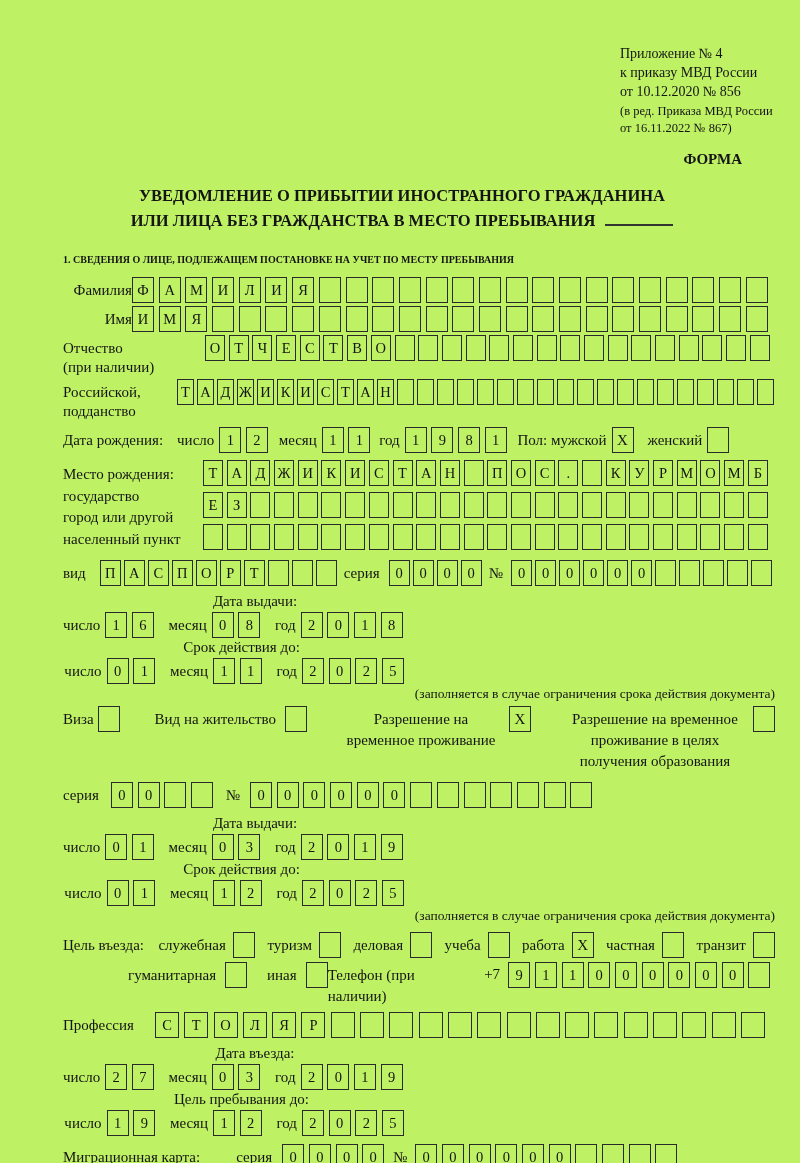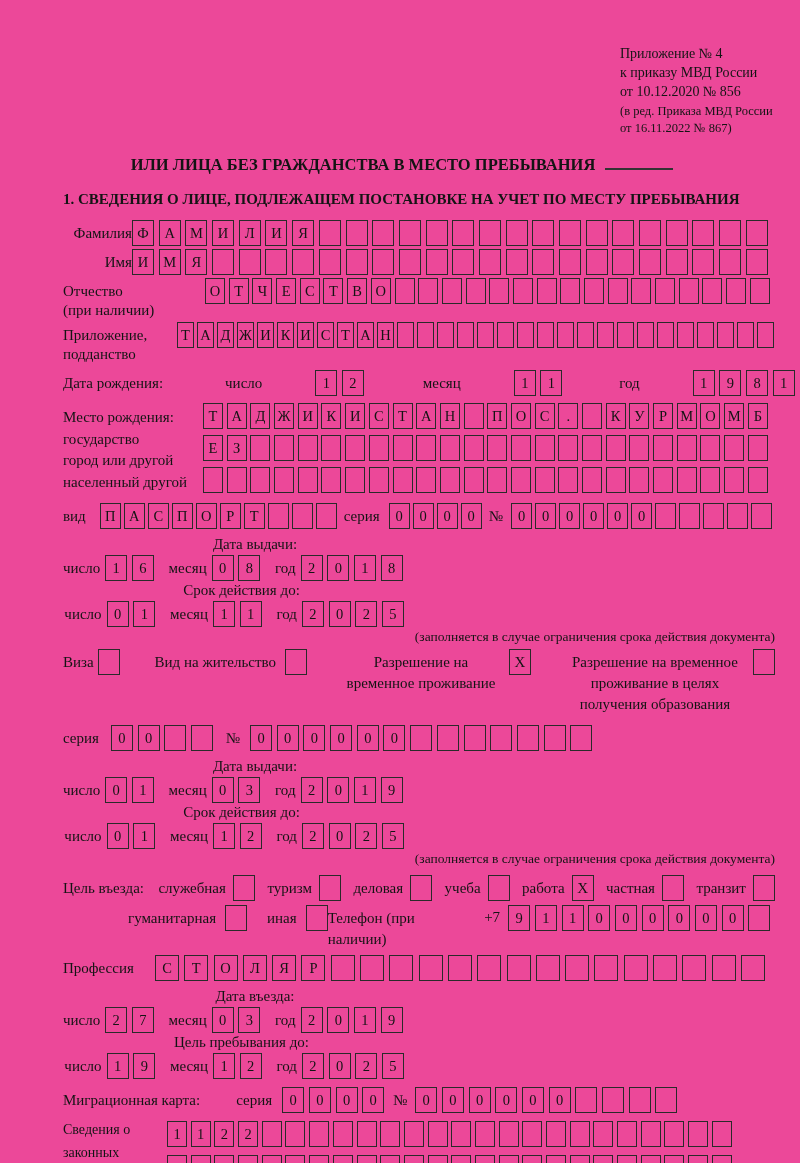--- a/index.html
+++ b/index.html
@@ -1,26 +1,26 @@
 <!DOCTYPE html>
 <html><head>
 <meta charset="utf-8">
 <style>
   html,body{margin:0;padding:0;background:#e8e8e8;}
   .page{
-    position:relative;width:800px;height:1163px;margin:0 auto;background:#ec4899;
+    position:relative;width:800px;height:1163px;margin:0 auto;background:#bef264;
     font-family:"Liberation Serif","DejaVu Serif",serif;color:#141414;
     box-sizing:border-box;padding:44px 25px 0 63px;overflow:hidden;
   }
   .hdr{margin-left:557px;font-size:14px;line-height:19px;}
   .hdr .amend{font-size:12.5px;line-height:17px;margin-top:2px;}
   .forma{margin-top:14px;font-weight:bold;font-size:15px;text-align:right;padding-right:33px;}
   .title{margin-top:15px;margin-left:-34px;text-align:center;font-weight:bold;font-size:16.5px;line-height:25px;}
   .blank-line{display:inline-block;width:68px;border-bottom:2px solid #333;height:13px;margin-left:10px;}
-  .sec-heading{margin-top:14px;font-weight:bold;font-size:15px;}
+  .sec-heading{margin-top:21px;font-weight:bold;font-size:10px;}
 
   .row{display:flex;align-items:flex-start;margin-top:3px;}
   .lbl{font-size:15px;line-height:19px;padding-top:4px;flex:none;}
   .cells{display:flex;flex:none;}
   .cell{flex:none;box-sizing:border-box;width:22px;height:26px;border:1.8px solid #2a2a2a;
         margin-right:4.7px;display:flex;align-items:center;justify-content:center;
         font-size:14.5px;font-weight:normal;}
   .cells.sm .cell{width:20px;margin-right:3.7px;}
   .cells.xs .cell{width:17px;margin-right:3px;}
   .cells.cp .cell{width:21px;margin-right:3px;}
@@ -66,22 +66,24 @@
   <div class="hdr">
     <div>Приложение № 4</div>
     <div>к приказу МВД России</div>
     <div>от 10.12.2020 № 856</div>
     <div class="amend">
       <div>(в ред. Приказа МВД России</div>
       <div>от 16.11.2022 № 867)</div>
     </div>
   </div>
 
+  <div class="forma">ФОРМА</div>
 
   <div class="title">
+    <div>УВЕДОМЛЕНИЕ О ПРИБЫТИИ ИНОСТРАННОГО ГРАЖДАНИНА</div>
     <div><span>ИЛИ ЛИЦА БЕЗ ГРАЖДАНСТВА В МЕСТО ПРЕБЫВАНИЯ</span><span class="blank-line"></span></div>
   </div>
 
   <div class="sec-heading">1. СВЕДЕНИЯ О ЛИЦЕ, ПОДЛЕЖАЩЕМ ПОСТАНОВКЕ НА УЧЕТ ПО МЕСТУ ПРЕБЫВАНИЯ</div>
 
   <div class="row" style="margin-top:12px;">
     <div class="lbl w69">Фамилия</div>
     <div class="cells">
         <span class="cell">Ф</span>
         <span class="cell">А</span>
@@ -168,21 +170,21 @@
         <span class="cell"></span>
         <span class="cell"></span>
         <span class="cell"></span>
         <span class="cell"></span>
         <span class="cell"></span>
       </div>
   </div>
 
   <div class="row" style="margin-top:2px;">
     <div class="lbl w114">
-      <div>Приложение,</div>
+      <div>Российской,</div>
       <div>подданство</div>
     </div>
     <div class="cells xs">
         <span class="cell">Т</span>
         <span class="cell">А</span>
         <span class="cell">Д</span>
         <span class="cell">Ж</span>
         <span class="cell">И</span>
         <span class="cell">К</span>
         <span class="cell">И</span>
@@ -205,21 +207,21 @@
         <span class="cell"></span>
         <span class="cell"></span>
         <span class="cell"></span>
         <span class="cell"></span>
         <span class="cell"></span>
         <span class="cell"></span>
         <span class="cell"></span>
       </div>
   </div>
 
-  <div class="row" style="margin-top:6px;align-items:center;gap:48px;">
+  <div class="row" style="margin-top:6px;align-items:center;">
     <div class="lbl" style="padding-top:0;">Дата рождения:</div>
     <span class="dlabel" style="margin-left:14px;">число</span>
     <div class="cells">
         <span class="cell">1</span>
         <span class="cell">2</span>
       </div>
     <span class="dlabel" style="margin-left:6px;">месяц</span>
     <div class="cells">
         <span class="cell">1</span>
         <span class="cell">1</span>
@@ -235,21 +237,21 @@
     <span class="cbox">X</span>
     <span class="dlabel" style="margin-left:14px;">женский</span>
     <span class="cbox"></span>
   </div>
 
   <div class="row" style="margin-top:7px;">
     <div class="lbl w140" style="line-height:21.5px;">
       <div>Место рождения:</div>
       <div>государство</div>
       <div>город или другой</div>
-      <div>населенный другой</div>
+      <div>населенный пункт</div>
     </div>
     <div class="stack">
       <div class="cells sm">
           <span class="cell">Т</span>
           <span class="cell">А</span>
           <span class="cell">Д</span>
           <span class="cell">Ж</span>
           <span class="cell">И</span>
           <span class="cell">К</span>
           <span class="cell">И</span>

